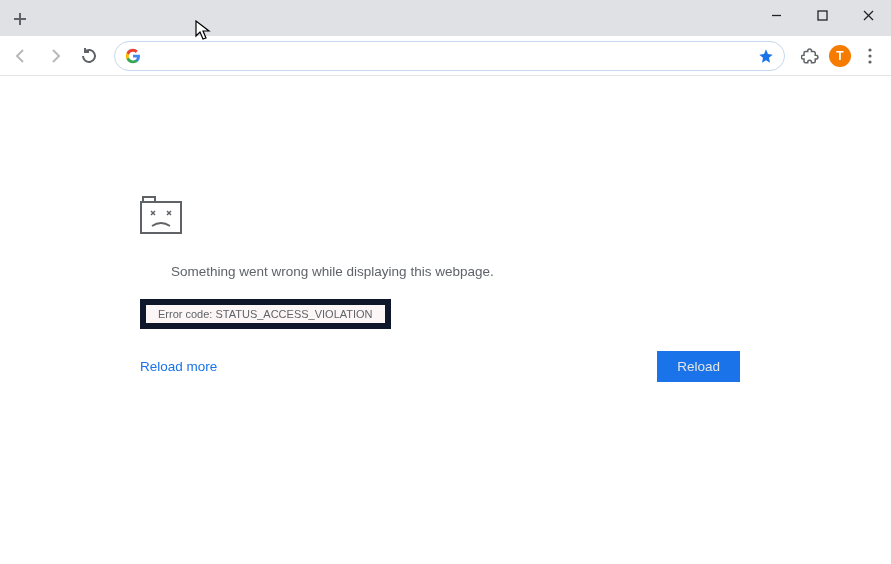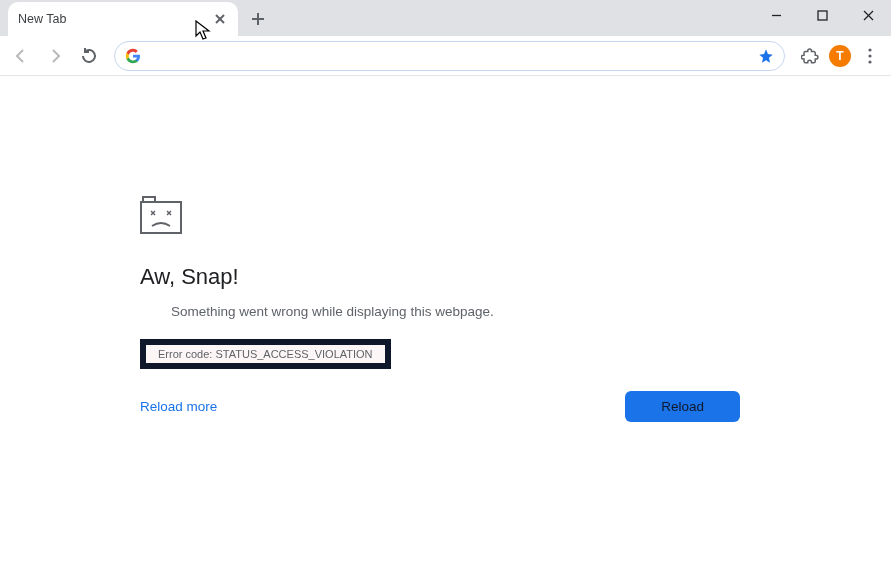--- a/index.html
+++ b/index.html
@@ -36,35 +36,26 @@
   .menu3 svg circle { fill:#5f6368; }
 
   
   .page { padding: 120px 0 0 140px; width: 891px; }
   .folder-icon { width:42px; height:38px; margin-bottom:26px; }
   .heading { font-size:22px; color:#202124; font-weight:400; margin-bottom:14px; }
   .msg { font-size:13.5px; color:#5f6368; margin-bottom:20px;margin-left:31px; }
   .errcode { display:inline-block; font-size:11px; color:#5f6368; padding:3px 12px; border:6px solid #0f172a; background:rgba(224,102,102,0.06); margin-bottom:22px; }
   .footer-row { display:flex; align-items:center; width:600px; }
   .learn { color:#1a73e8; font-size:13.5px; text-decoration:none; }
-  .reload { margin-left:auto; background:#1a73e8; color:#0f172a; border:none; padding:8px 36px; font-size:13.5px; border-radius:6px; cursor:pointer; }
+  .reload { margin-left:auto; background:#1a73e8; color:#e5e5e5; border:none; padding:8px 20px; font-size:13.5px; border-radius:0; cursor:pointer; }
 </style>
 </head>
 <body>
 
 <div class="titlebar">
-  <div class="tab">
-    <span>New Tab</span>
-    <span class="tab-close">
-      <svg viewBox="0 0 10 10">
-          <line x1="1" y1="1" x2="9" y2="9"></line>
-          <line x1="9" y1="1" x2="1" y2="9"></line>
-        </svg>
-    </span>
-  </div>
   <span class="newtab-btn">
     <svg viewBox="0 0 14 14">
         <line x1="7" y1="1" x2="7" y2="13"></line>
         <line x1="1" y1="7" x2="13" y2="7"></line>
       </svg>
   </span>
 
   <svg class="cursor" viewBox="0 0 16 22">
     <path d="M1 1 L1 16 L5 12 L8 19 L11 18 L8 11 L14 11 Z" fill="#fff" stroke="#000" stroke-width="1.2"></path>
   </svg>
@@ -142,21 +133,20 @@
     <rect x="3" y="1" width="12" height="5" fill="none" stroke="#5f6368" stroke-width="2"></rect>
     <g stroke="#5f6368" stroke-width="1.5">
       <line x1="11" y1="15" x2="15" y2="19"></line>
         <line x1="15" y1="15" x2="11" y2="19"></line>
       <line x1="27" y1="15" x2="31" y2="19"></line>
         <line x1="31" y1="15" x2="27" y2="19"></line>
     </g>
     <path d="M12 30 q9 -6 18 0" fill="none" stroke="#5f6368" stroke-width="1.8"></path>
   </svg>
 
-  <h1 class="heading">Aw, Snap!</h1>
   <p class="msg">Something went wrong while displaying this webpage.</p>
   <span class="errcode">Error code: STATUS_ACCESS_VIOLATION</span>
 
   <div class="footer-row">
     <a href="#" class="learn">Reload more</a>
     <button class="reload">Reload</button>
   </div>
 </div>
 
 </body></html>

